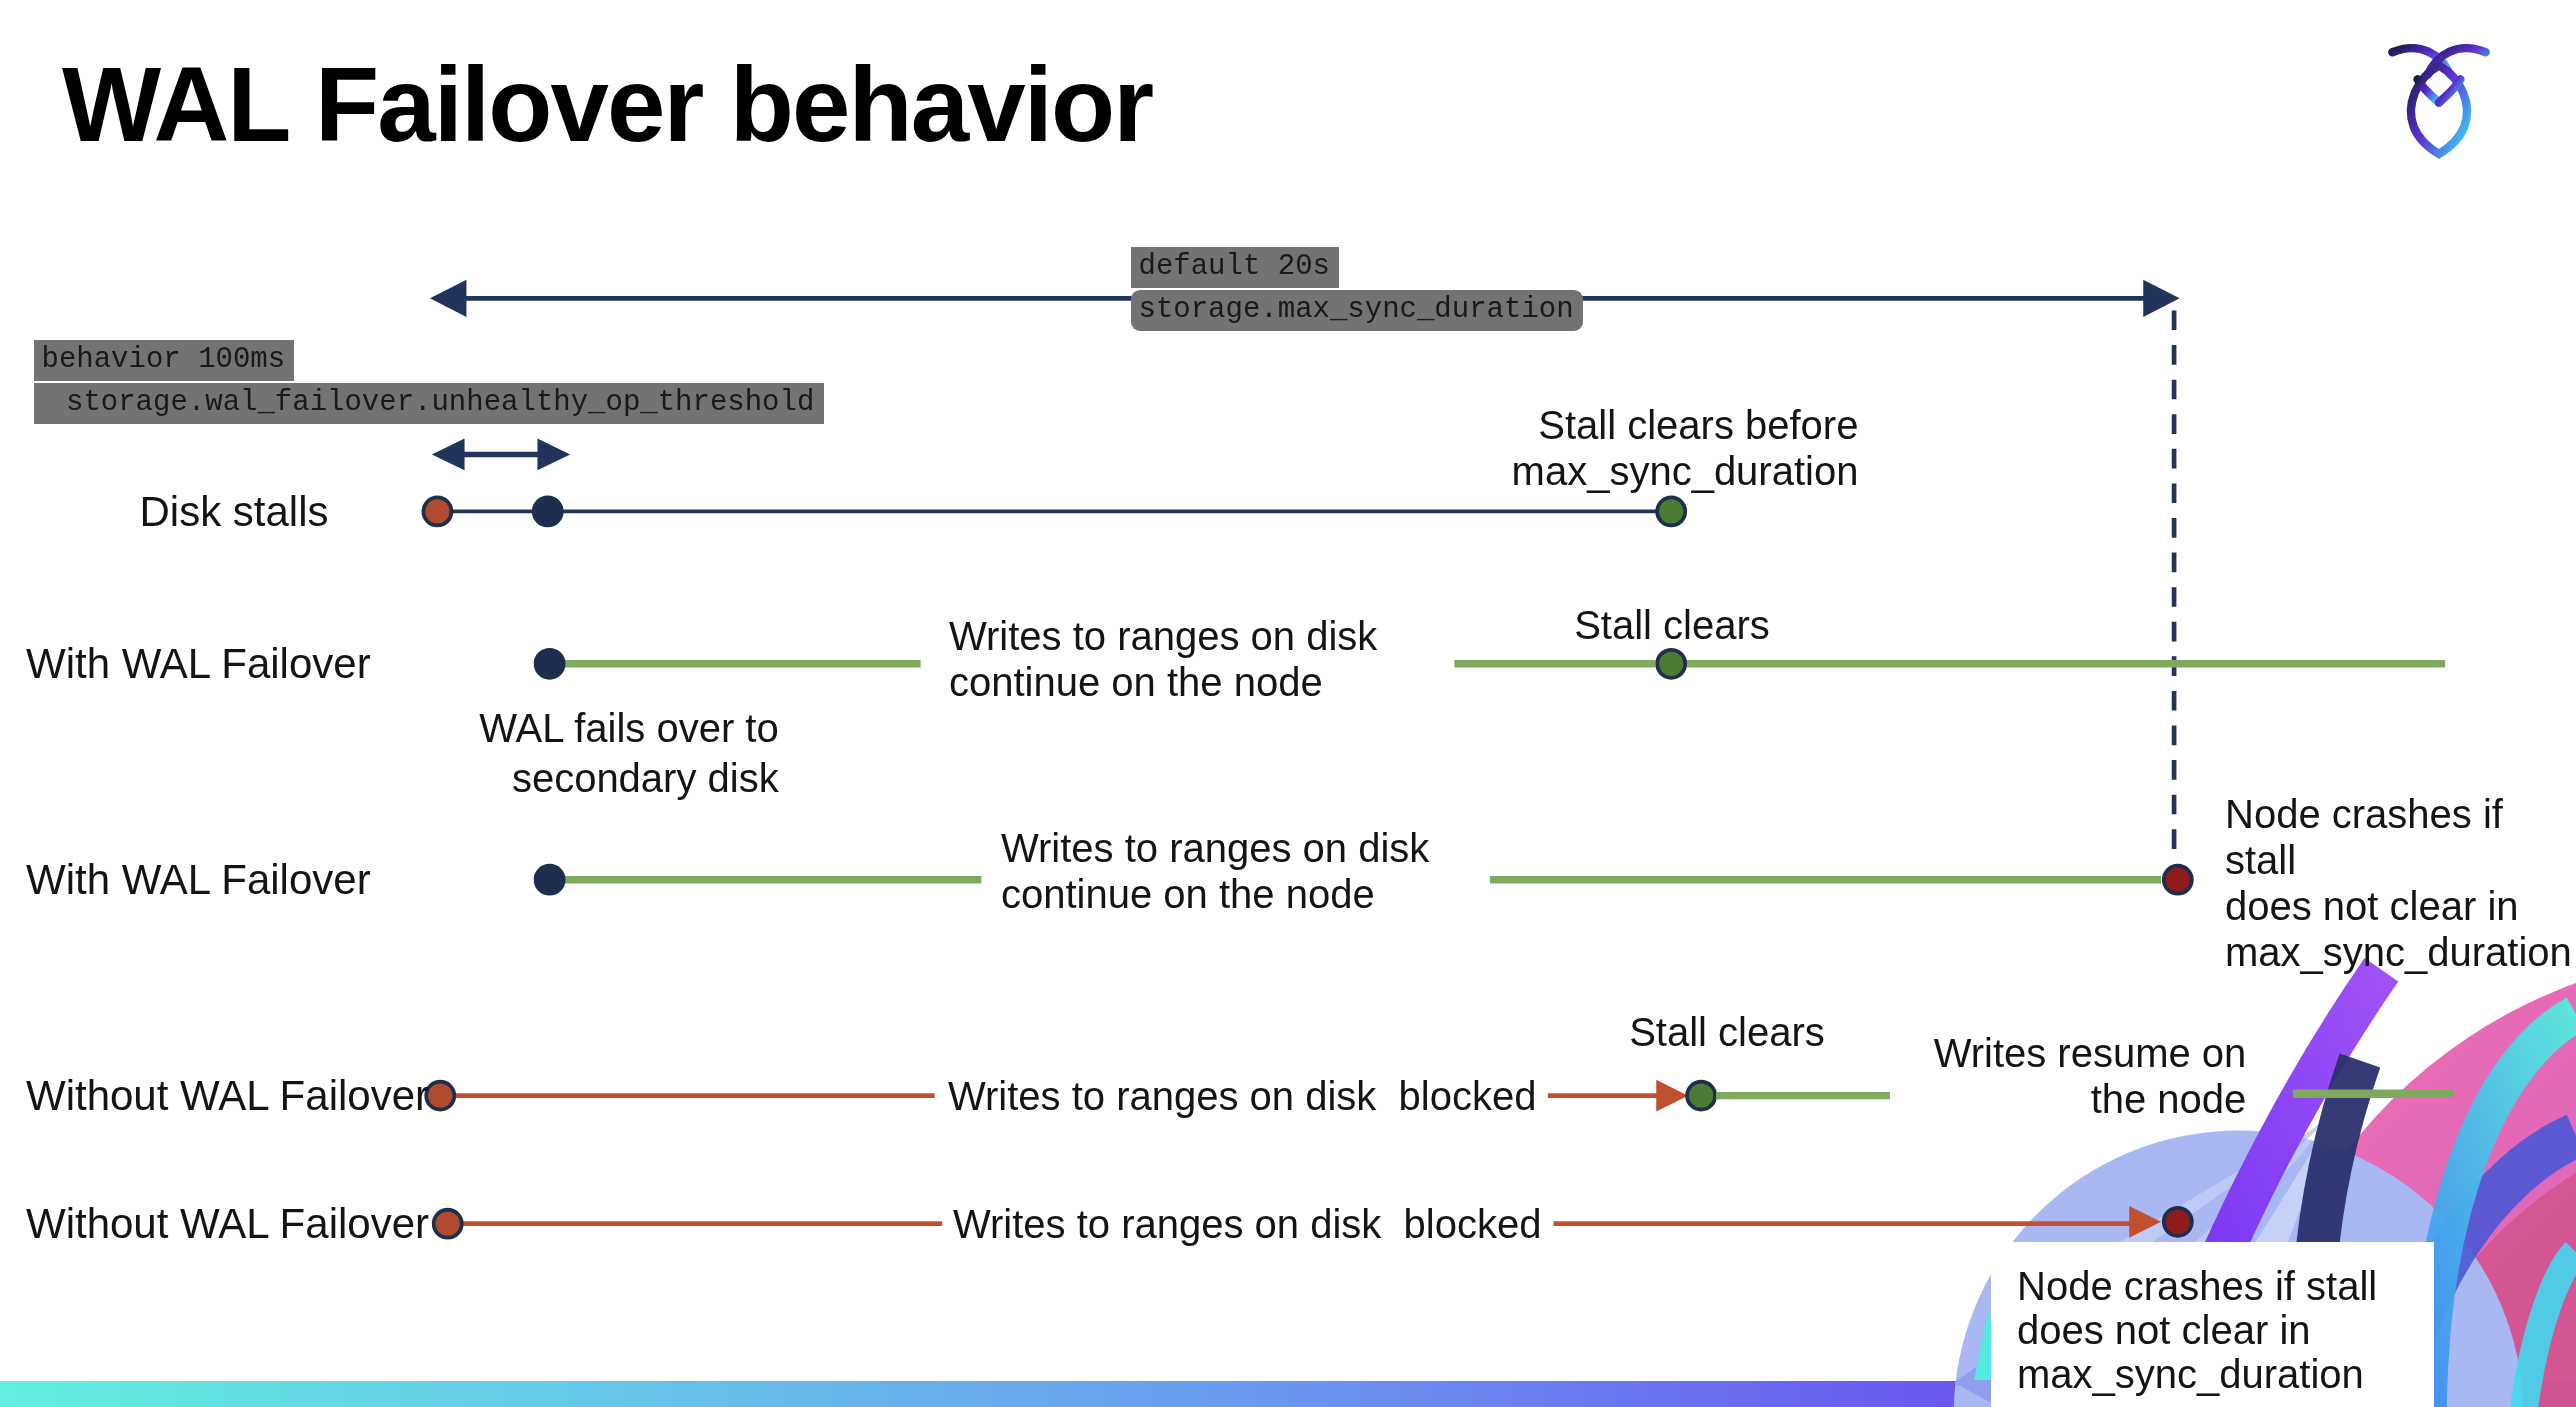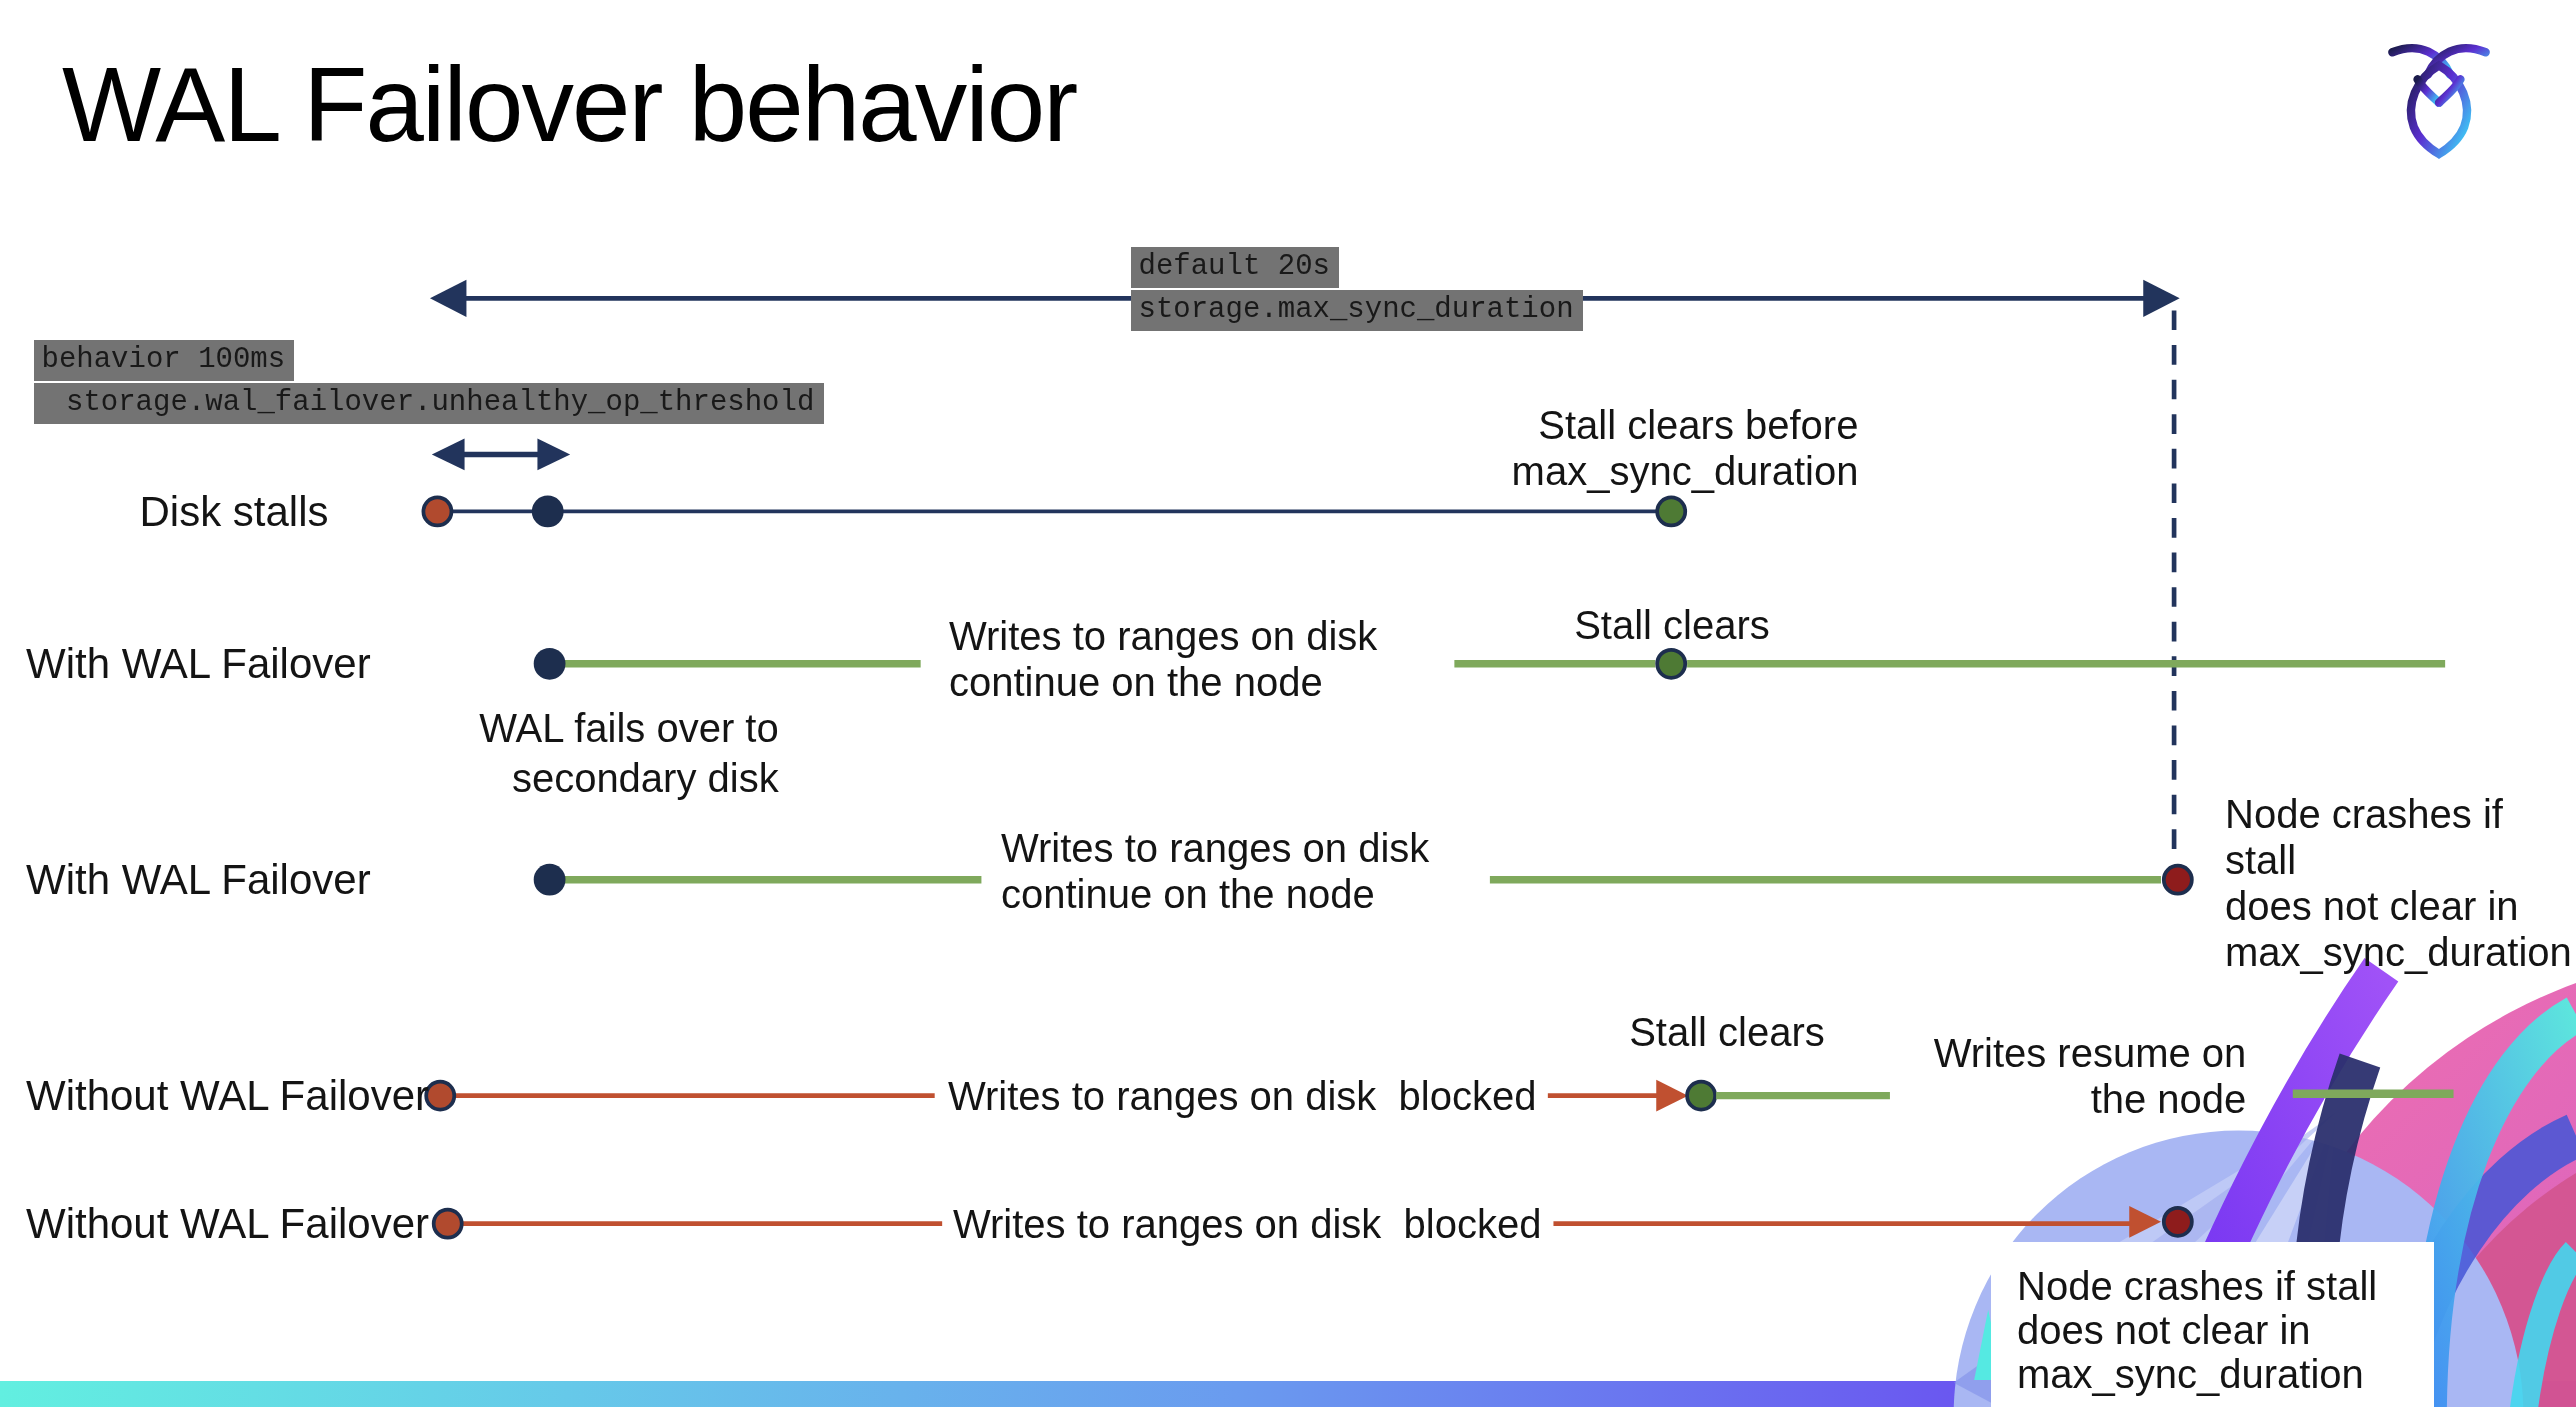--- a/index.html
+++ b/index.html
@@ -2,21 +2,21 @@
 <html style="font-size:15px"><head>
 <meta charset="utf-8">
 <style>
   html,body{margin:0;padding:0;background:#fff;}
   #canvas{
     position:relative;width:2576px;height:1408px;background:#ffffff;
     overflow:hidden;font-family:"Liberation Sans",sans-serif;color:#141414;
   }
   .abs{position:absolute;}
   #page-title{
-    left:62px;top:45px;font-size:105px;font-weight:normal;letter-spacing:-1.9px;
+    left:62px;top:45px;font-size:105px;font-weight:bold;letter-spacing:-1.9px;
     color:#000;white-space:nowrap;
   }
   .chip{
     position:absolute;font-family:"Liberation Mono",monospace;font-size:29px;
     background:#737373;color:#191919;padding:3.7px 9.3px 5.6px 7.5px;white-space:pre;line-height:32px;
   }
   .rowlabel{
     position:absolute;font-size:42px;color:#141414;white-space:nowrap;line-height:49px;
   }
   .note{
@@ -140,21 +140,21 @@
       <path d="M10 16 C 40 4, 62 18, 72 40"></path>
       <path d="M110 16 C 80 4, 58 18, 48 40"></path>
       <path d="M60 30 C 36 44, 24 72, 33 96 C 39 111, 50 119, 60 125 C 70 119, 81 111, 87 96 C 96 72, 84 44, 60 30 Z"></path>
       <path d="M60 118 L60 70"></path>
       <path d="M60 70 C 52 62, 43 56, 37 45"></path>
       <path d="M60 70 C 68 62, 77 56, 83 45"></path>
     </g>
   </svg>
 
   <div class="chip txt" style="left:1131px;top:247px;">default 20s</div>
-  <div class="chip txt" style="left:1131px;top:290px;">storage.max_sync_duration</div>
+  <div class="chip txt" style="left:1131px;top:290px;border-radius:9px;">storage.max_sync_duration</div>
   <div class="chip txt" style="left:34px;top:340px;">behavior 100ms</div>
   <div class="chip txt" style="left:34px;top:383px;padding-left:32px;">storage.wal_failover.unhealthy_op_threshold</div>
 
   <div class="rowlabel txt" style="left:75px;top:487px;width:318px;text-align:center;">Disk stalls</div>
   <div class="rowlabel txt" style="left:26px;top:639px;">With WAL Failover</div>
   <div class="rowlabel txt" style="left:26px;top:855px;">With WAL Failover</div>
   <div class="rowlabel txt" style="left:26px;top:1071px;">Without WAL Failover</div>
   <div class="rowlabel txt" style="left:26px;top:1199px;">Without WAL Failover</div>
 
   <div class="note center txt" style="left:1685px;top:402px;">Stall clears before

